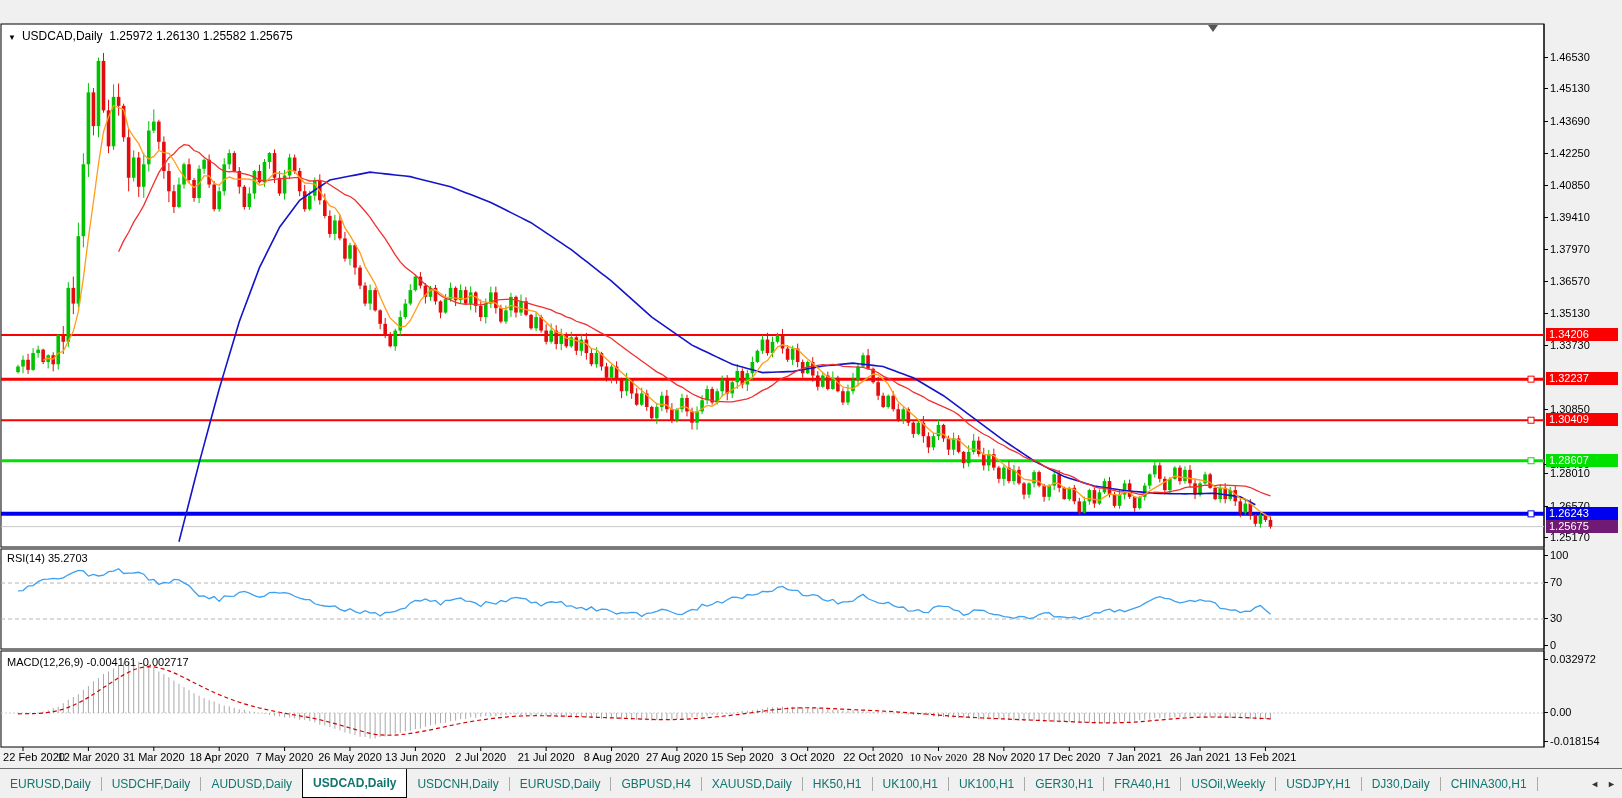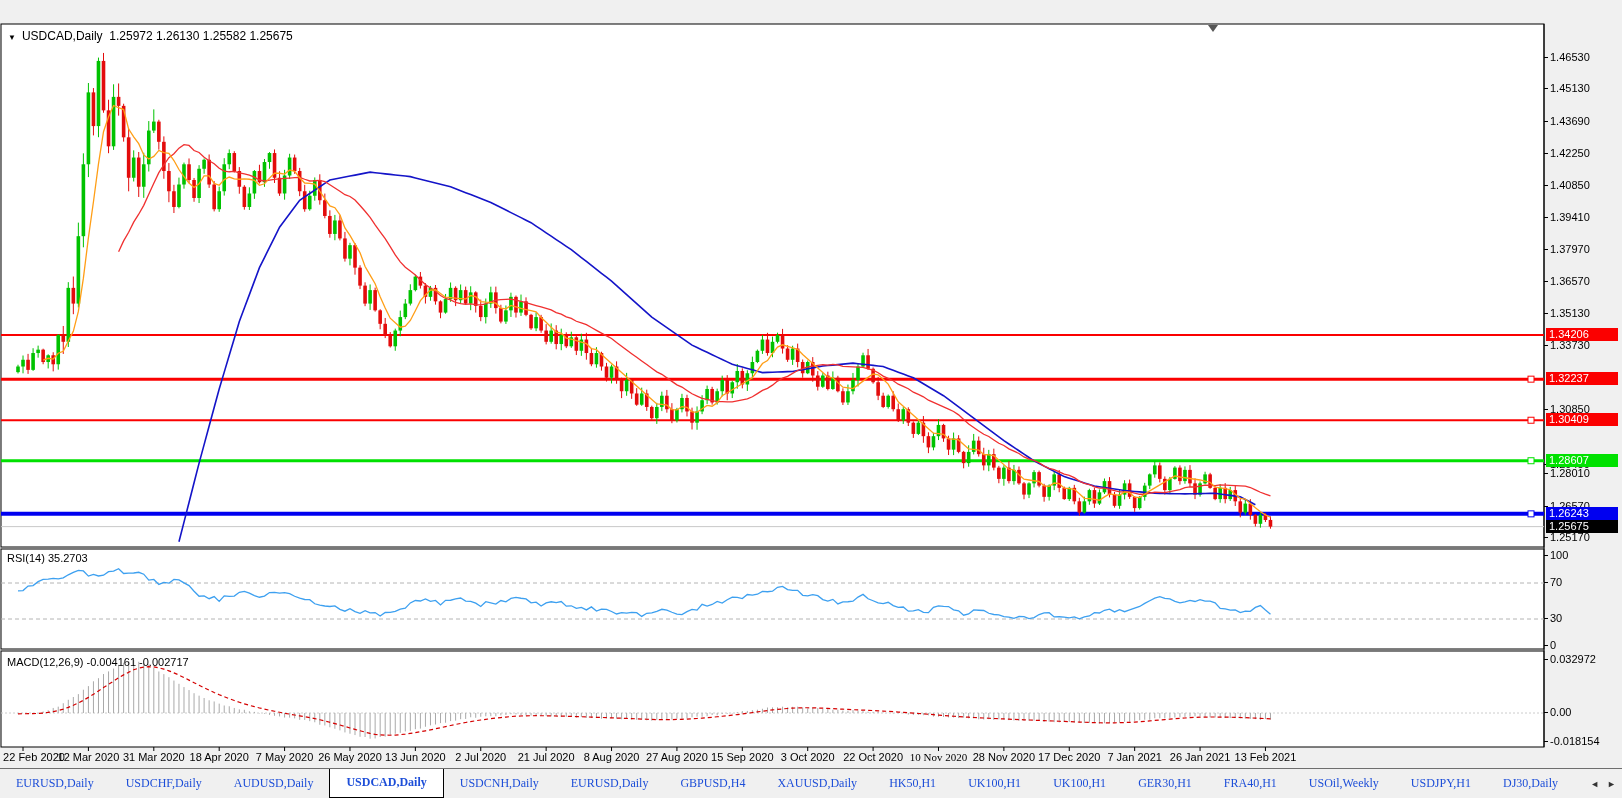--- a/index.html
+++ b/index.html
@@ -34,21 +34,21 @@
   .badge { position:absolute; left:1546px; width:72px; font-size:11px; color:#fff;
     padding:0 3px 1px 3px; white-space:nowrap; }
 
   
   .date-lab { position:absolute; top:751px; font-size:11px; color:#000; white-space:nowrap; transform:translateX(-50%); }
 
   
   #tabbar { position:absolute; left:0; top:768px; width:1622px; height:30px;
     background:#f0f0f0; border-top:1px solid #6e6e6e; display:flex; align-items:stretch; overflow:hidden; }
   #tabstrip { display:flex; align-items:stretch; flex:1 1 auto; overflow:hidden; }
-  .tab { display:flex; align-items:center; padding:0 16px; font-size:12px; color:#1d4ed8; white-space:nowrap; cursor:default;font-family:Liberation Serif, serif; }
+  .tab { display:flex; align-items:center; padding:0 10px; font-size:12px; color:#0f766e; white-space:nowrap; cursor:default; }
   .tab.active { background:#ffffff; border:1px solid #000; border-top:none; margin-top:-1px; font-weight:bold; }
   .tab-sep { width:1px; align-self:center; height:14px; background:#aaa; }
   #tab-arrows { display:flex; align-items:center; padding:0 6px; gap:8px; font-size:9px; color:#333; }
 </style>
 </head>
 <body>
 
 <div id="app">
 
   <div id="toolbar">
@@ -881,21 +881,21 @@
         <div class="axis-lab" style="top: 403.33px;">1.30850</div>
         <div class="axis-lab" style="top: 458px;">1.29450</div>
         <div class="axis-lab" style="top: 467.144px;">1.28010</div>
         <div class="axis-lab" style="top: 499.501px;">1.26570</div>
         <div class="axis-lab" style="top: 530.959px;">1.25170</div>
         <div class="badge" style="top: 327.92px; background: rgb(251, 0, 0);">1.34206</div>
         <div class="badge" style="top: 372.164px; background: rgb(251, 0, 0);">1.32237</div>
         <div class="badge" style="top: 413.239px; background: rgb(251, 0, 0);">1.30409</div>
         <div class="badge" style="top: 453.73px; background: rgb(0, 225, 0);">1.28607</div>
         <div class="badge" style="top: 506.849px; background: rgb(0, 0, 240);">1.26243</div>
-        <div class="badge" style="top: 519.612px; background: #000000;">1.25675</div>
+        <div class="badge" style="top: 519.612px; background: #701a75;">1.25675</div>
         <div class="axis-lab" style="top: 549px;">100</div>
         <div class="axis-lab" style="top: 576px;">70</div>
         <div class="axis-lab" style="top: 612px;">30</div>
         <div class="axis-lab" style="top: 639px;">0</div>
         <div class="axis-lab" style="top: 653.014px;">0.032972</div>
         <div class="axis-lab" style="top: 706px;">0.00</div>
         <div class="axis-lab" style="top: 735.173px;">-0.018154</div>
       </div>
     <div id="date-axis">
         <div class="date-lab" style="left: 34px;">22 Feb 2020</div>

